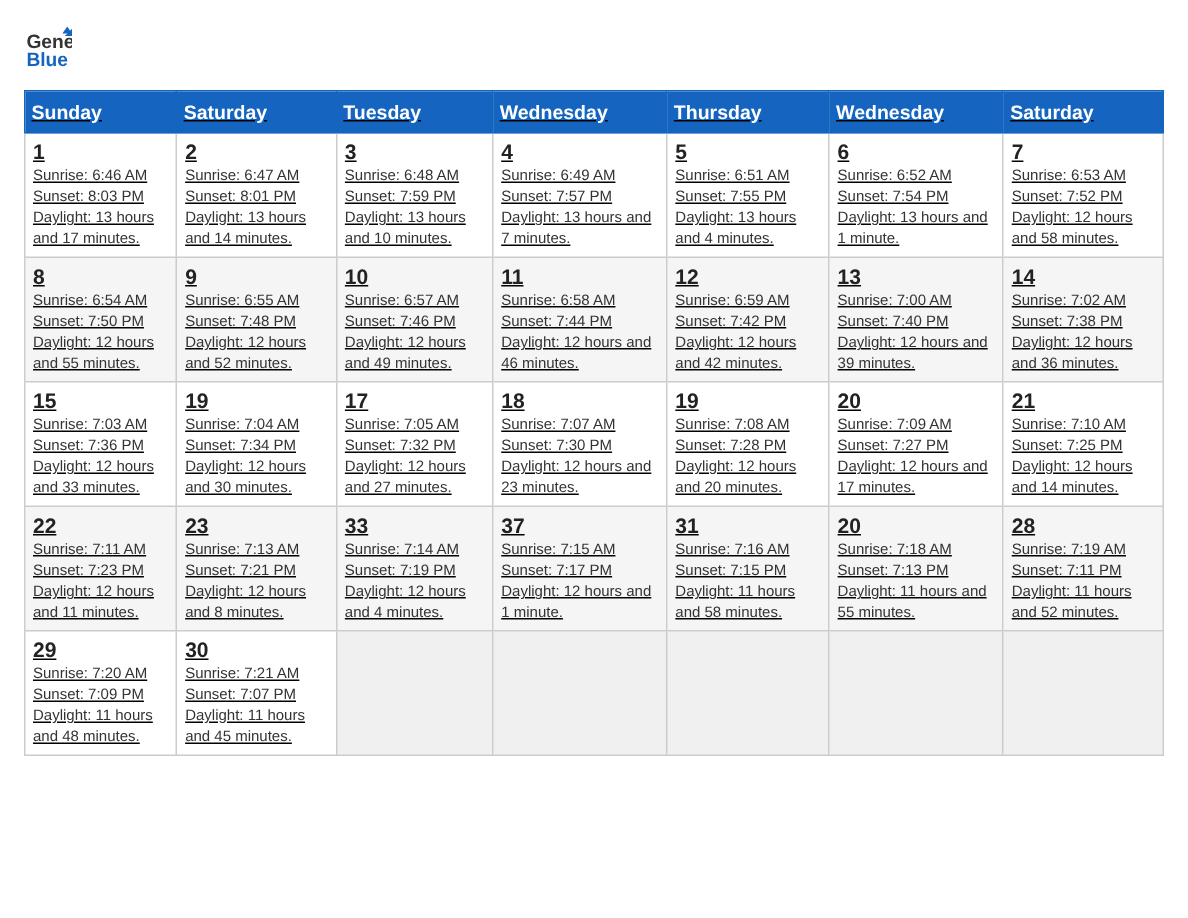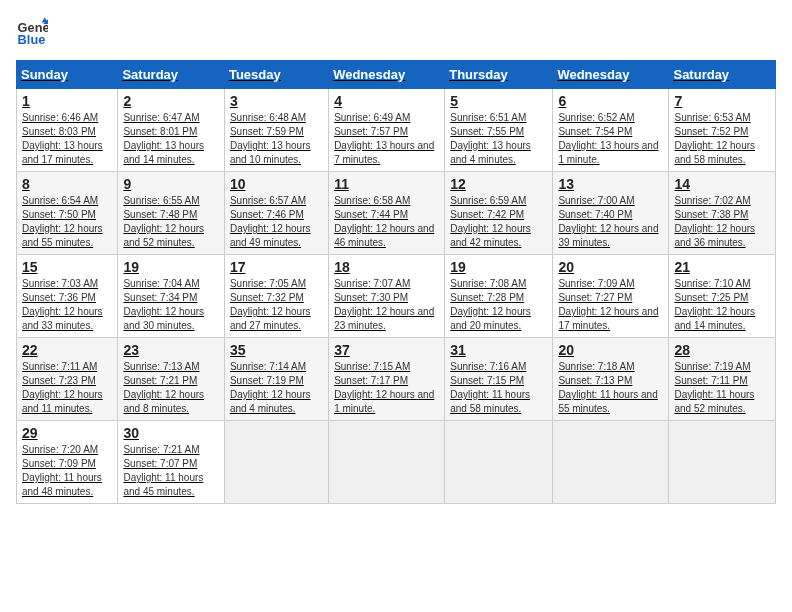--- a/index.html
+++ b/index.html
@@ -297,21 +297,21 @@
       </td>
         <td>
         <div class="day-number">23</div>
         <div class="day-info">
           Sunrise: 7:13 AM<br>
           Sunset: 7:21 PM<br>
           Daylight: 12 hours and 8 minutes.
         </div>
       </td>
         <td>
-        <div class="day-number">35</div>
+        <div class="day-number">33</div>
         <div class="day-info">
           Sunrise: 7:14 AM<br>
           Sunset: 7:19 PM<br>
           Daylight: 12 hours and 4 minutes.
         </div>
       </td>
         <td>
         <div class="day-number">37</div>
         <div class="day-info">
           Sunrise: 7:15 AM<br>

